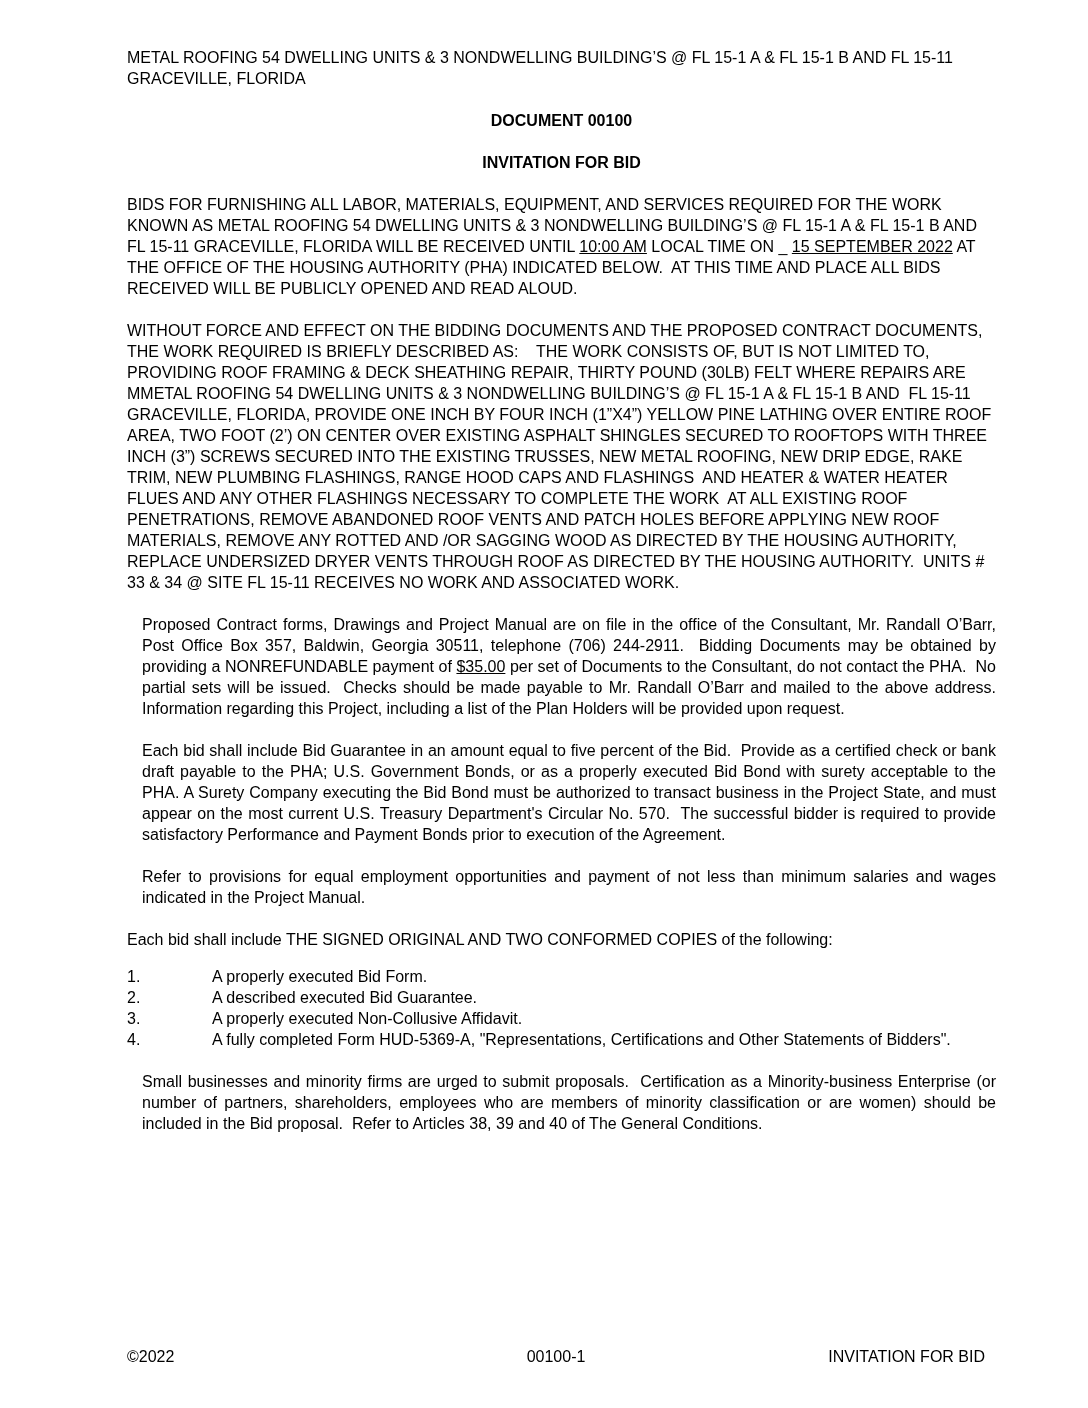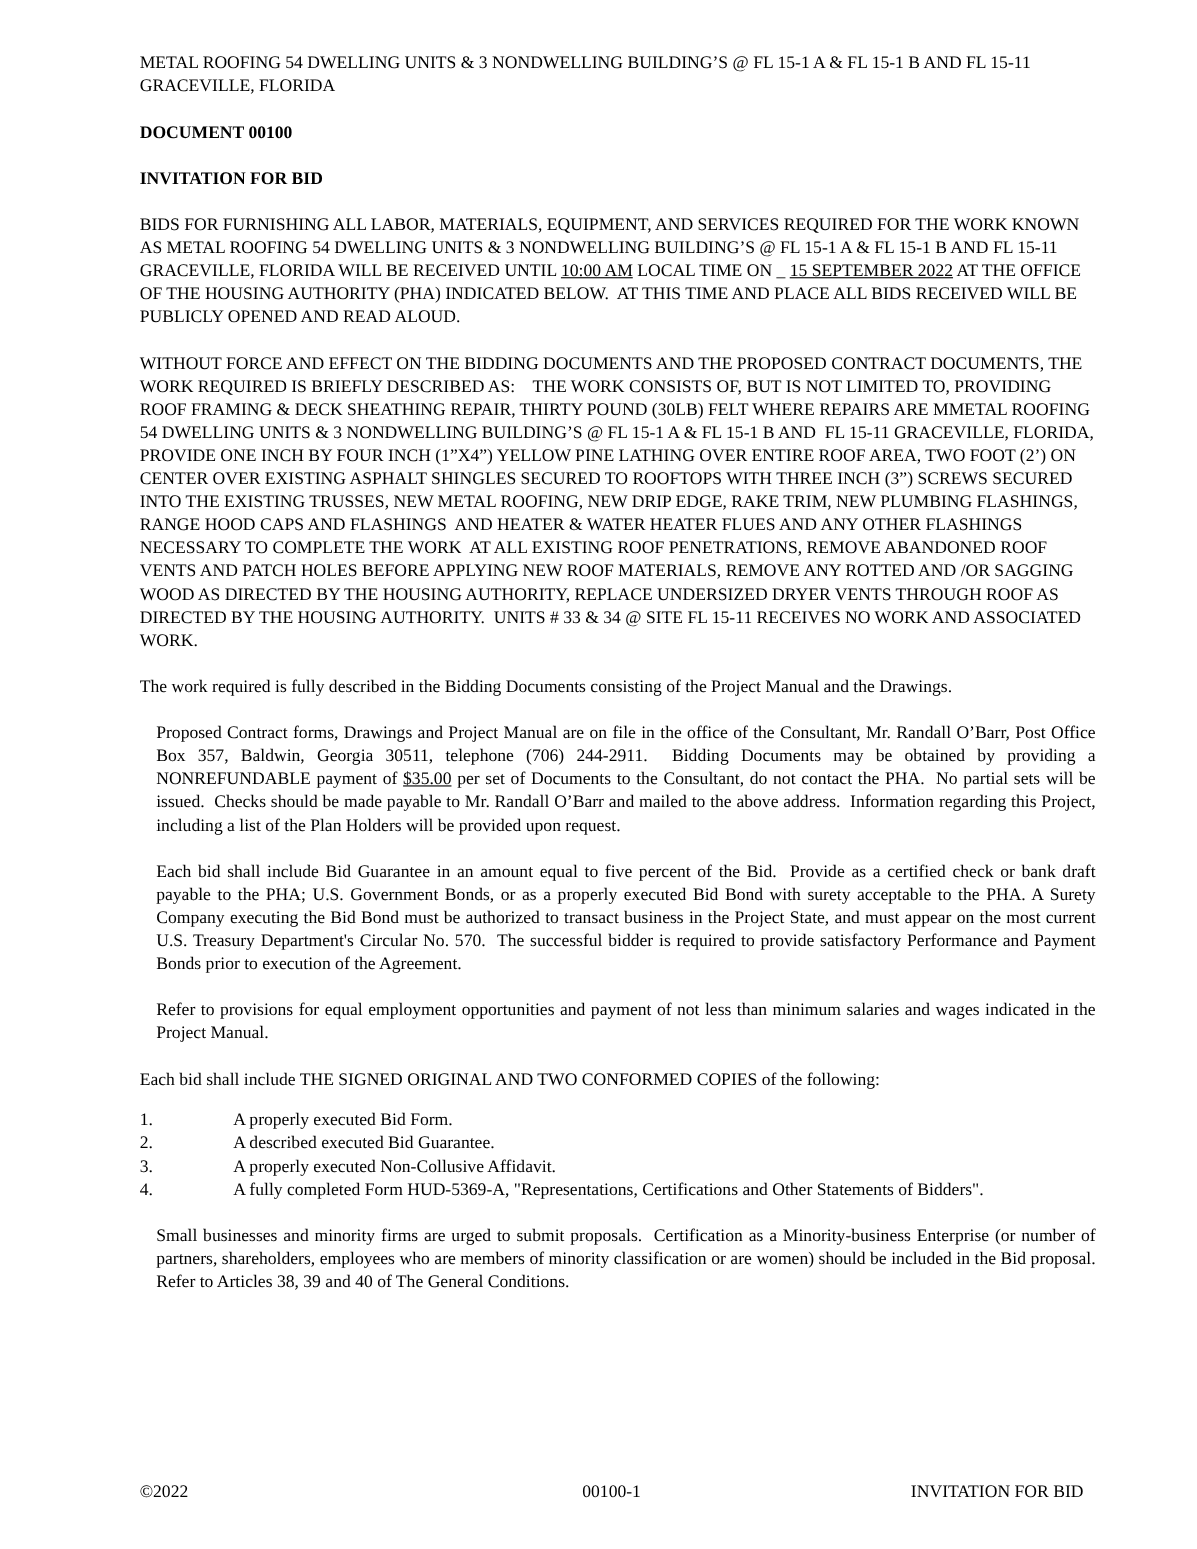--- a/index.html
+++ b/index.html
@@ -2,33 +2,33 @@
 <html><head>
 <meta charset="utf-8">
 <style>
   html, body { margin: 0; padding: 0; background: #ffffff; }
   .page {
     position: relative;
     width: 1088px;
     height: 1408px;
     background: #ffffff;
     color: #000000;
-    font-family: Liberation Serif, serif;
+    font-family: Liberation Sans, sans-serif;
     font-size: 16px;
     line-height: 21px;
     overflow: hidden;
   }
   .content {
     position: absolute;
     top: 47px;
     left: 127px;
     width: 869px;
   }
   p { margin: 0 0 21px 0; white-space: pre-wrap; }
-  .center { text-align: left; }
+  .center { text-align: center; }
   .bold { font-weight: bold; }
   .just { text-align: justify; margin-left: 15px; }
   .u { text-decoration: underline; }
   .no-gap { margin-bottom: 16px; }
   .list-block { margin: 0 0 21px 0; }
   .li { display: flex; white-space: pre-wrap; }
   .li .num { flex: 0 0 37px; }
   .li .li-text { flex: 1 1 auto; margin-left: 48px; }
   .footer {
     position: absolute;
@@ -50,21 +50,20 @@
     <p>METAL ROOFING 54 DWELLING UNITS &amp; 3 NONDWELLING BUILDING’S @ FL 15-1 A &amp; FL 15-1 B AND FL 15-11 GRACEVILLE, FLORIDA</p>
 
     <p class="center bold">DOCUMENT 00100</p>
 
     <p class="center bold">INVITATION FOR BID</p>
 
     <p><span>BIDS FOR FURNISHING ALL LABOR, MATERIALS, EQUIPMENT, AND SERVICES REQUIRED FOR THE WORK KNOWN AS METAL ROOFING 54 DWELLING UNITS &amp; 3 NONDWELLING BUILDING’S @ FL 15-1 A &amp; FL 15-1 B AND FL 15-11 GRACEVILLE, FLORIDA WILL BE RECEIVED UNTIL </span><span class="u">10:00 AM</span><span> LOCAL TIME ON _ </span><span class="u">15 SEPTEMBER 2022</span><span> AT THE OFFICE OF THE HOUSING AUTHORITY (PHA) INDICATED BELOW.  AT THIS TIME AND PLACE ALL BIDS RECEIVED WILL BE PUBLICLY OPENED AND READ ALOUD.</span></p>
 
     <p>WITHOUT FORCE AND EFFECT ON THE BIDDING DOCUMENTS AND THE PROPOSED CONTRACT DOCUMENTS, THE WORK REQUIRED IS BRIEFLY DESCRIBED AS:    THE WORK CONSISTS OF, BUT IS NOT LIMITED TO, PROVIDING ROOF FRAMING &amp; DECK SHEATHING REPAIR, THIRTY POUND (30LB) FELT WHERE REPAIRS ARE MMETAL ROOFING 54 DWELLING UNITS &amp; 3 NONDWELLING BUILDING’S @ FL 15-1 A &amp; FL 15-1 B AND  FL 15-11 GRACEVILLE, FLORIDA, PROVIDE ONE INCH BY FOUR INCH (1”X4”) YELLOW PINE LATHING OVER ENTIRE ROOF AREA, TWO FOOT (2’) ON CENTER OVER EXISTING ASPHALT SHINGLES SECURED TO ROOFTOPS WITH THREE INCH (3”) SCREWS SECURED INTO THE EXISTING TRUSSES, NEW METAL ROOFING, NEW DRIP EDGE, RAKE TRIM, NEW PLUMBING FLASHINGS, RANGE HOOD CAPS AND FLASHINGS  AND HEATER &amp; WATER HEATER FLUES AND ANY OTHER FLASHINGS NECESSARY TO COMPLETE THE WORK  AT ALL EXISTING ROOF PENETRATIONS, REMOVE ABANDONED ROOF VENTS AND PATCH HOLES BEFORE APPLYING NEW ROOF MATERIALS, REMOVE ANY ROTTED AND /OR SAGGING WOOD AS DIRECTED BY THE HOUSING AUTHORITY, REPLACE UNDERSIZED DRYER VENTS THROUGH ROOF AS DIRECTED BY THE HOUSING AUTHORITY.  UNITS # 33 &amp; 34 @ SITE FL 15-11 RECEIVES NO WORK AND ASSOCIATED WORK.</p>
 
-    <p>The work required is fully described in the Bidding Documents consisting of the Project Manual and the Drawings.</p>
 
     <p class="just"><span>Proposed Contract forms, Drawings and Project Manual are on file in the office of the Consultant, Mr. Randall O’Barr, Post Office Box 357, Baldwin, Georgia 30511, telephone (706) 244-2911.  Bidding Documents may be obtained by providing a NONREFUNDABLE payment of </span><span class="u">$35.00</span><span> per set of Documents to the Consultant, do not contact the PHA.  No partial sets will be issued.  Checks should be made payable to Mr. Randall O’Barr and mailed to the above address.  Information regarding this Project, including a list of the Plan Holders will be provided upon request.</span></p>
 
     <p class="just">Each bid shall include Bid Guarantee in an amount equal to five percent of the Bid.  Provide as a certified check or bank draft payable to the PHA; U.S. Government Bonds, or as a properly executed Bid Bond with surety acceptable to the PHA. A Surety Company executing the Bid Bond must be authorized to transact business in the Project State, and must appear on the most current U.S. Treasury Department's Circular No. 570.  The successful bidder is required to provide satisfactory Performance and Payment Bonds prior to execution of the Agreement.</p>
 
     <p class="just">Refer to provisions for equal employment opportunities and payment of not less than minimum salaries and wages indicated in the Project Manual.</p>
 
     <p class="no-gap">Each bid shall include THE SIGNED ORIGINAL AND TWO CONFORMED COPIES of the following:</p>
     <div class="list-block">
       <div class="li"><span class="num">1.</span><span class="li-text">A properly executed Bid Form.</span></div>

